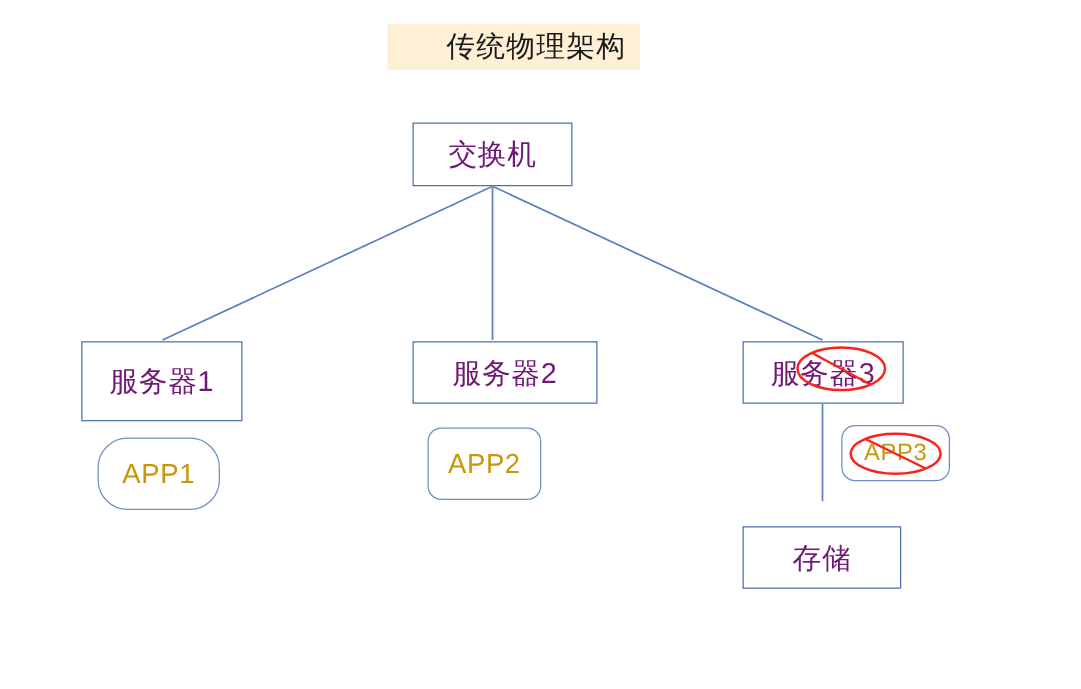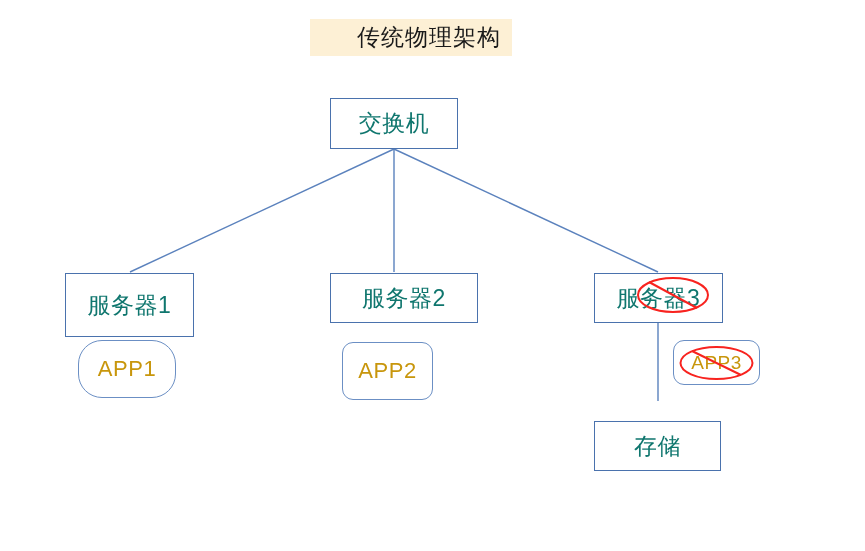--- a/index.html
+++ b/index.html
@@ -50,42 +50,42 @@
     border: 1.4px solid #4a72ad;
     display: flex;
     align-items: center;
     justify-content: center;
     white-space: nowrap;
     z-index: 3;
   }
   .node-label {
     font-size: 23px;
     line-height: 1;
-    color: #0f766e;
+    color: #701a75;
     letter-spacing: 0.5px;
   }
   .node.app {
     border-radius: 11px;
     border: 1.4px solid #6b8fc4;
   }
   .node.app .node-label {
     color: #c8960c;
     font-size: 22px;
     letter-spacing: 0.5px;
   }
   .node.app-small .node-label {
     font-size: 19px;
   }
   
   #node-switch   { left: 330px; top: 98px;  width: 128px; height: 51px; }
   #node-server1  { left: 65px;  top: 273px; width: 129px; height: 64px; }
   #node-server2  { left: 330px; top: 273px; width: 148px; height: 50px; }
   #node-server3  { left: 594px; top: 273px; width: 129px; height: 50px; }
   #node-storage  { left: 594px; top: 421px; width: 127px; height: 50px; }
-  #node-app1     { left: 78px;  top: 340px; width: 98px; height: 58px; border-radius: 24px; }
+  #node-app1     { left: 78px;  top: 350px; width: 98px; height: 58px; border-radius: 24px; }
   #node-app2     { left: 342px; top: 342px; width: 91px; height: 58px; }
   #node-app3     { left: 673px; top: 340px; width: 87px;  height: 45px; }
   .strike {
     position: absolute;
     pointer-events: none;
     z-index: 6;
     overflow: visible;
   }
   #strike-server3 { left: 636px; top: 271px; width: 74px; height: 48px; }
   #strike-app3    { left: 678px; top: 341px; width: 77px; height: 44px; }

